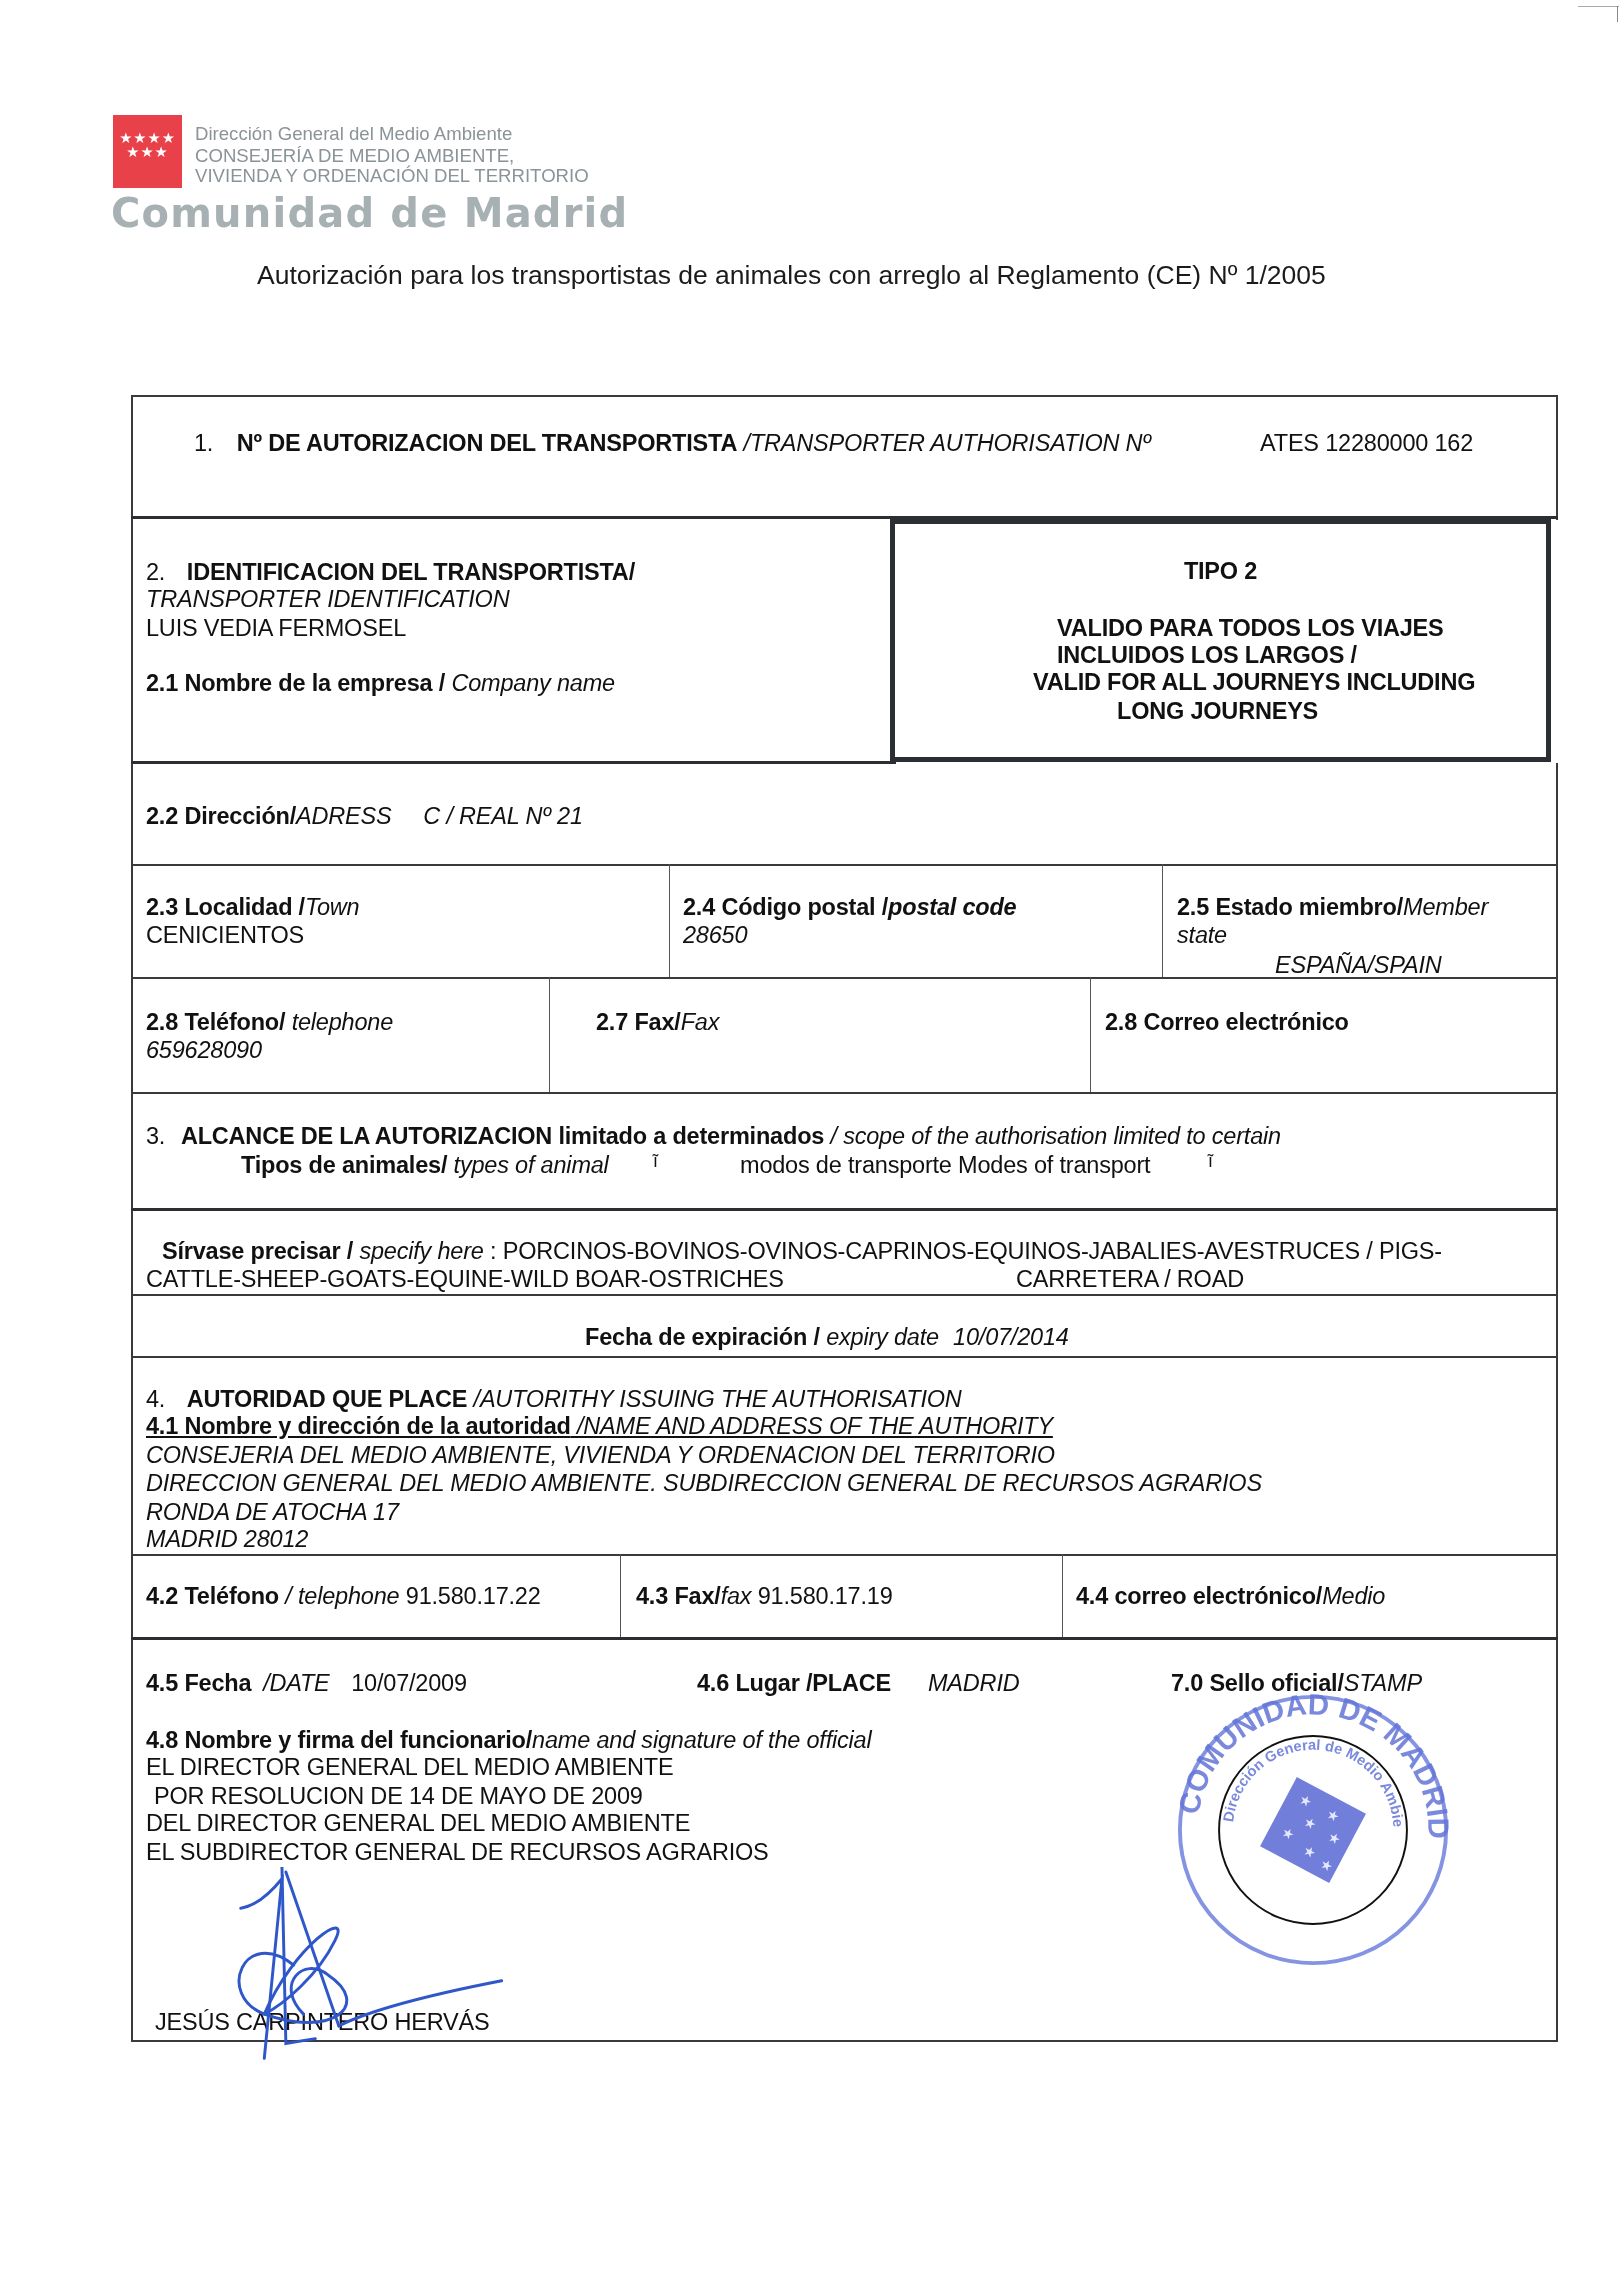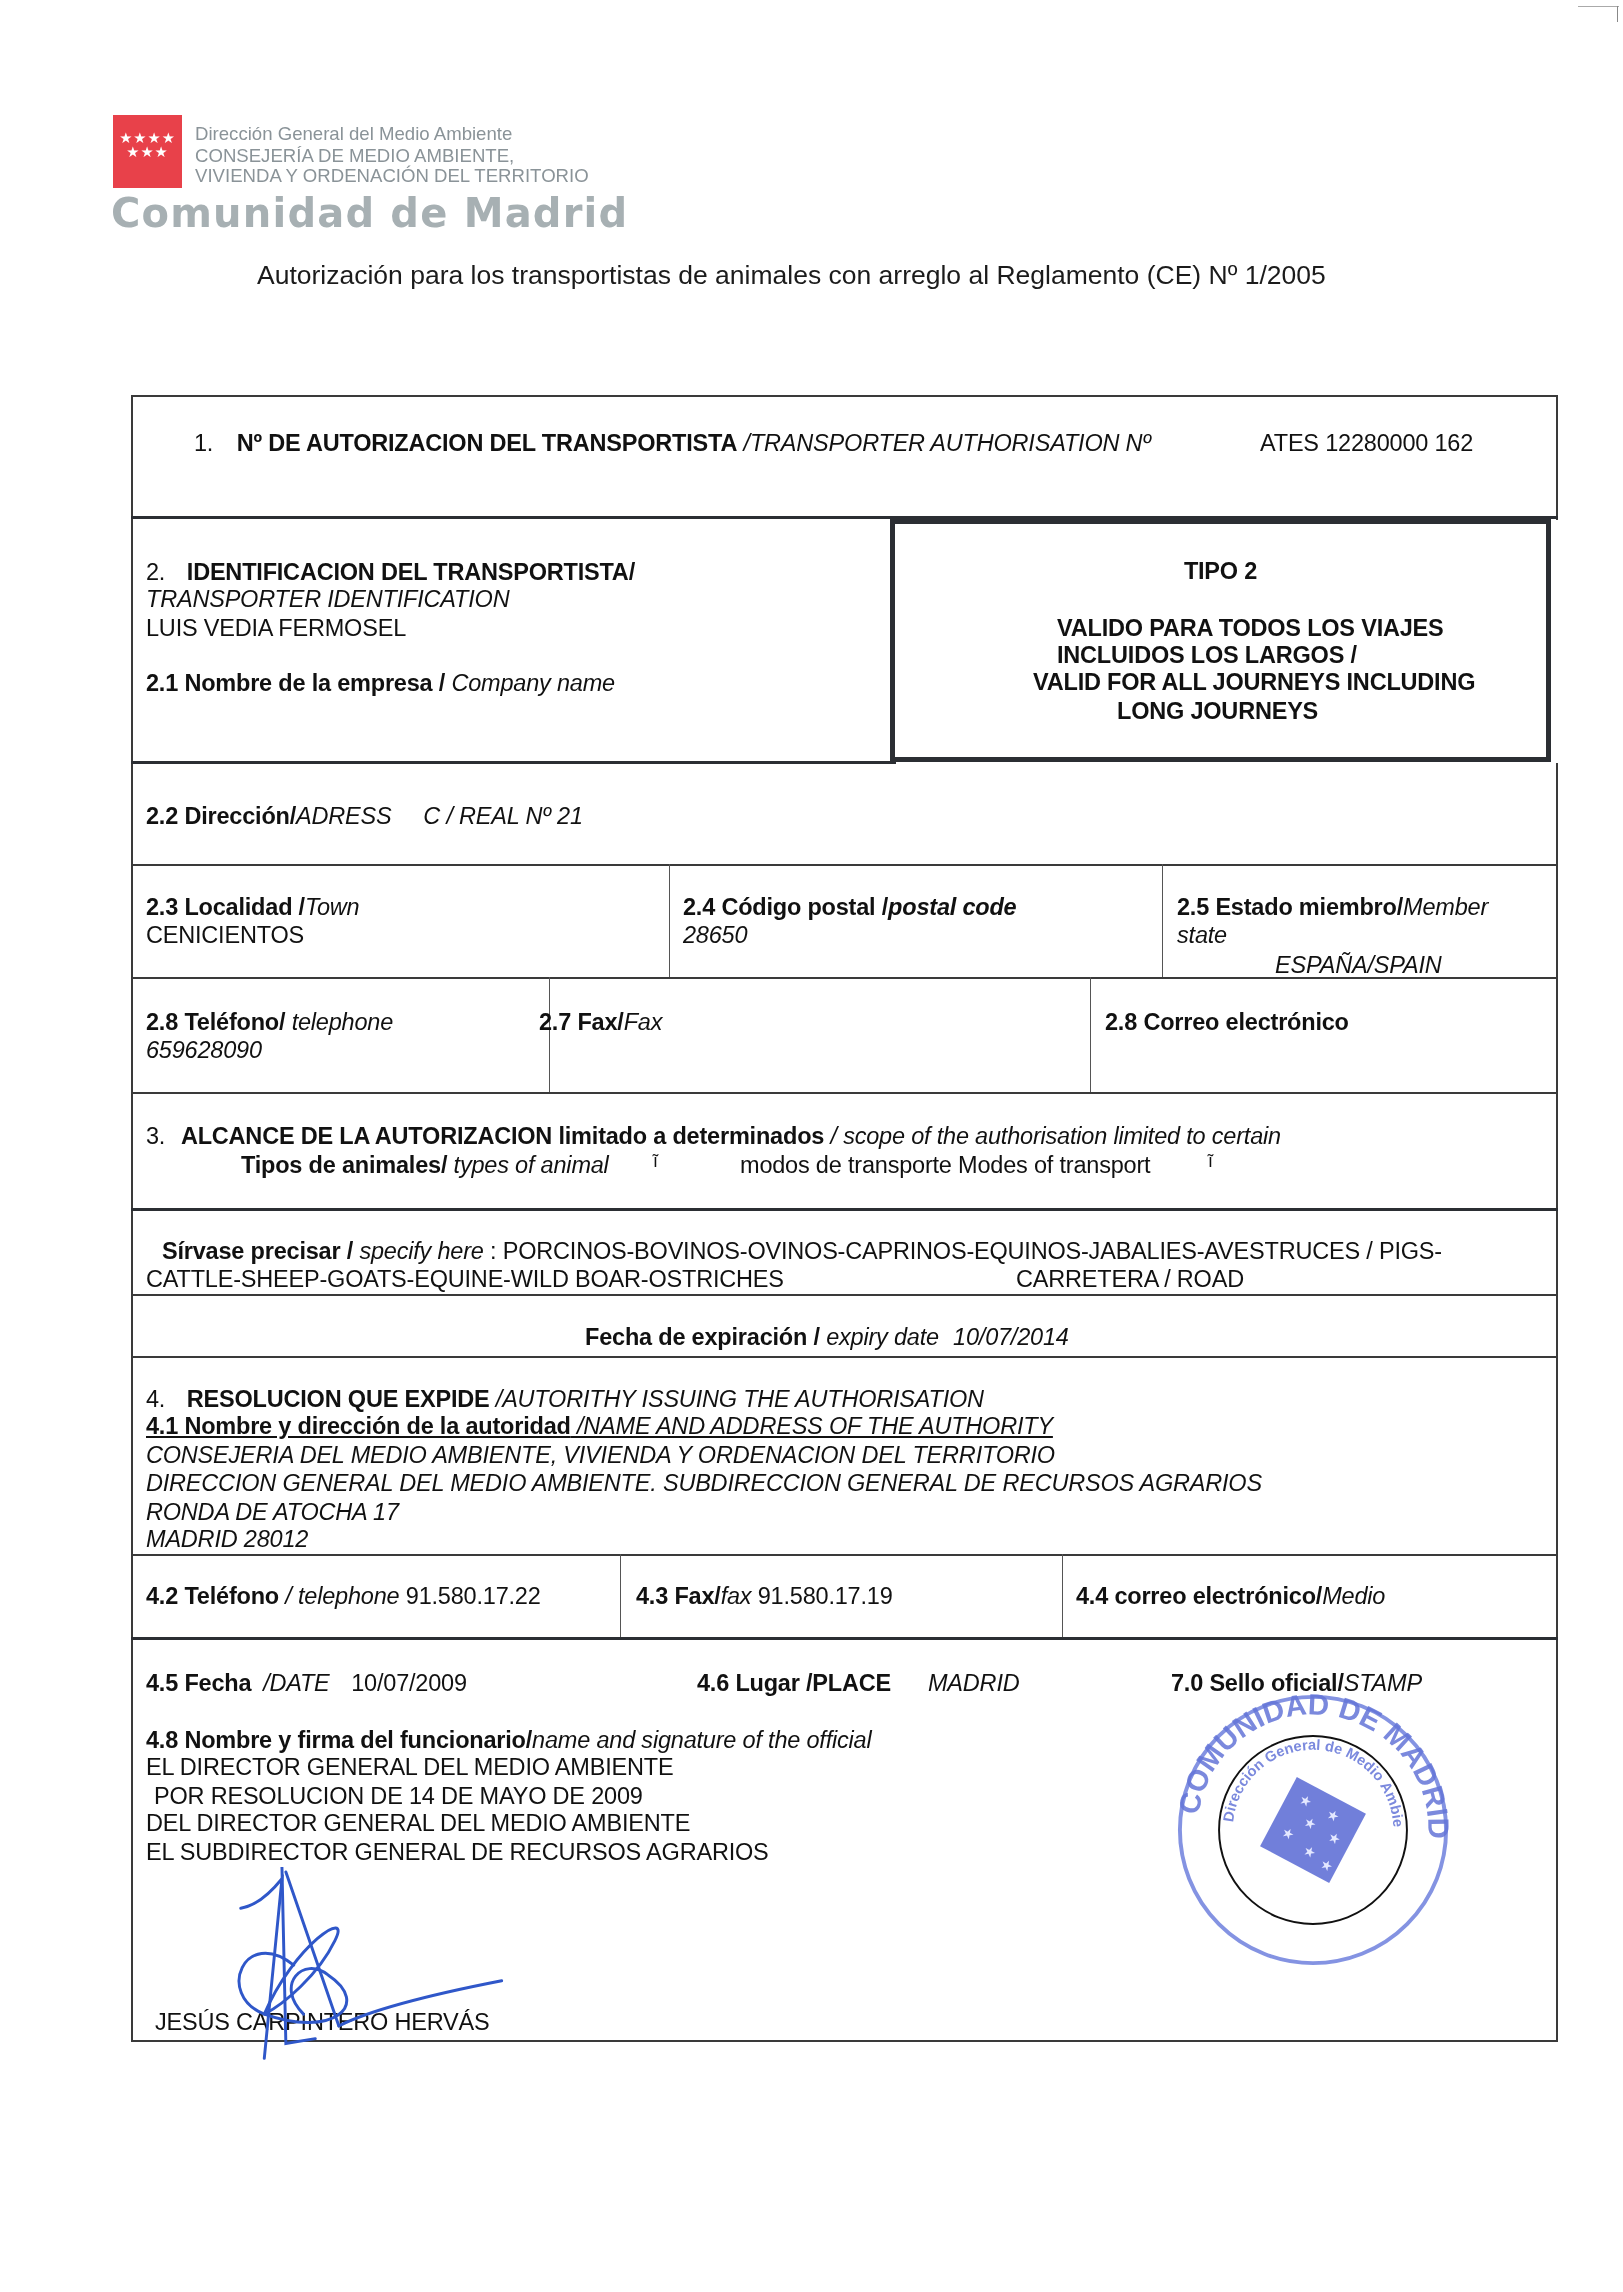--- a/index.html
+++ b/index.html
@@ -118,21 +118,21 @@
   <span class="b">2.5 Estado miembro/</span><span class="i">Member</span>
 </div>
 <div class="abs t i" style="left:1177px; top:921px;">state</div>
 <div class="abs t i" style="left:1275px; top:951px;">ESPAÑA/SPAIN</div>
 
 <div class="abs t" style="left:146px; top:1008px;">
   <span class="b">2.8   Teléfono/</span> <span class="i">telephone</span>
 </div>
 <div class="abs t i" style="left:146px; top:1036px;">659628090</div>
 
-<div class="abs t" style="left:539px; top:1008px;">
+<div class="abs t" style="left:596px; top:1008px;">
   <span class="b">2.7  Fax/</span><span class="i">Fax</span>
   <span></span>
 </div>
 
 <div class="abs t b" style="left:1105px; top:1008px;">2.8 Correo electrónico</div>
 
 <div class="abs t" style="left:146px; top:1122px;">
   <span>3.</span><span style="display:inline-block;width:15.7px"></span><span class="b">ALCANCE DE LA AUTORIZACION limitado a determinados</span><span class="i"> / scope of the authorisation limited to certain</span>
 </div>
 <div class="abs t" style="left:241px; top:1151px;">
@@ -147,21 +147,21 @@
 </div>
 <div class="abs t" style="left:146px; top:1265px;">CATTLE-SHEEP-GOATS-EQUINE-WILD BOAR-OSTRICHES</div>
 <div class="abs t" style="left:1016px; top:1265px;">CARRETERA / ROAD</div>
 
 <div class="abs t" style="left:585px; top:1323px;">
   <span class="b">Fecha de expiración /</span> <span class="i">expiry date</span>
   <span style="display:inline-block;width:7.8px"></span><span class="i">10/07/2014</span>
 </div>
 
 <div class="abs t" style="left:146px; top:1385px;">
-  <span>4.</span><span style="display:inline-block;width:21.6px"></span><span class="b">RESOLUCION QUE EXPIDE</span> <span class="i">/AUTORITHY ISSUING THE AUTHORISATION</span>
+  <span>4.</span><span style="display:inline-block;width:21.6px"></span><span class="b">AUTORIDAD QUE PLACE</span> <span class="i">/AUTORITHY ISSUING THE AUTHORISATION</span>
 </div>
 <div class="abs t" style="left:146px; top:1412px;text-decoration:underline;">
   <span class="b">4.1  Nombre y dirección de la autoridad</span> <span class="i">/NAME AND ADDRESS OF THE AUTHORITY</span>
 </div>
 <div class="abs t i" style="left:146px; top:1441px;">CONSEJERIA DEL  MEDIO AMBIENTE, VIVIENDA Y ORDENACION DEL TERRITORIO</div>
 <div class="abs t i" style="left:146px; top:1469px;">DIRECCION GENERAL DEL  MEDIO AMBIENTE. SUBDIRECCION GENERAL DE RECURSOS AGRARIOS</div>
 <div class="abs t i" style="left:146px; top:1498px;">RONDA DE ATOCHA 17</div>
 <div class="abs t i" style="left:146px; top:1525px;">MADRID 28012</div>
 
 <div class="abs t" style="left:146px; top:1582px;">

